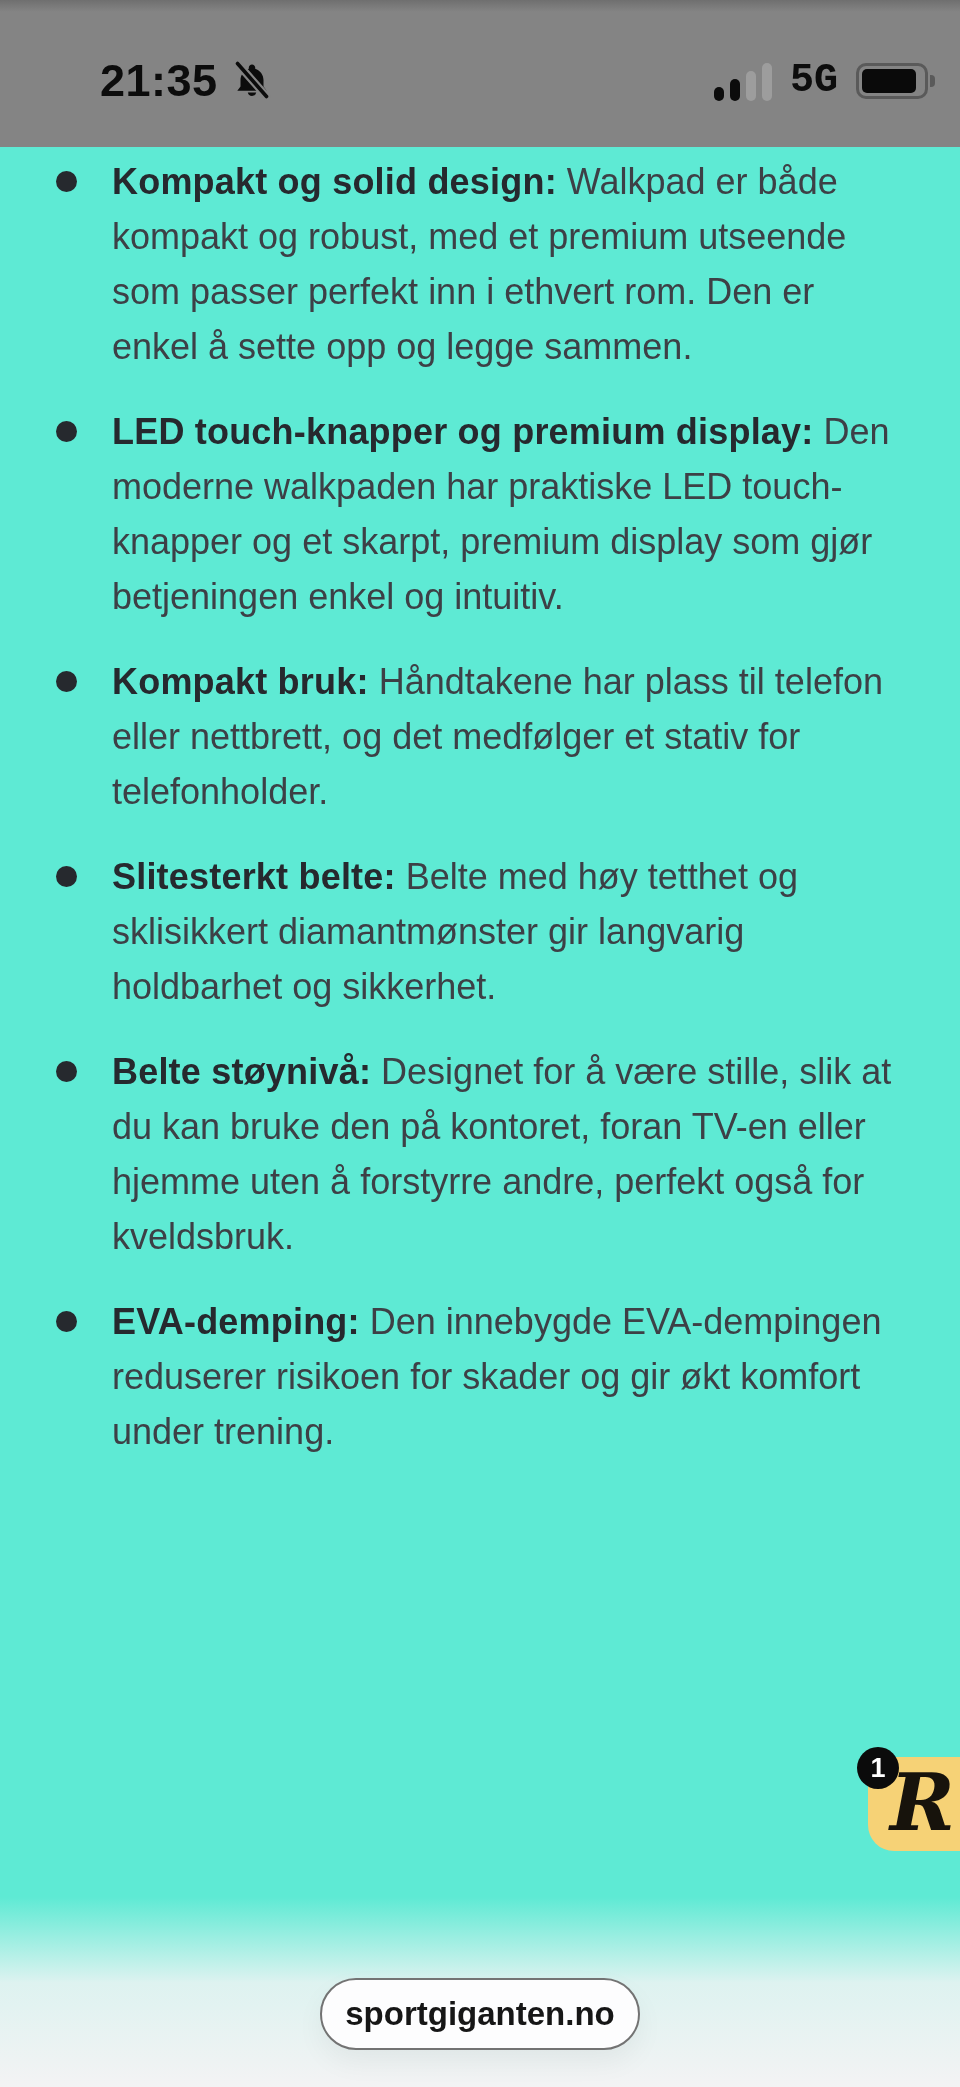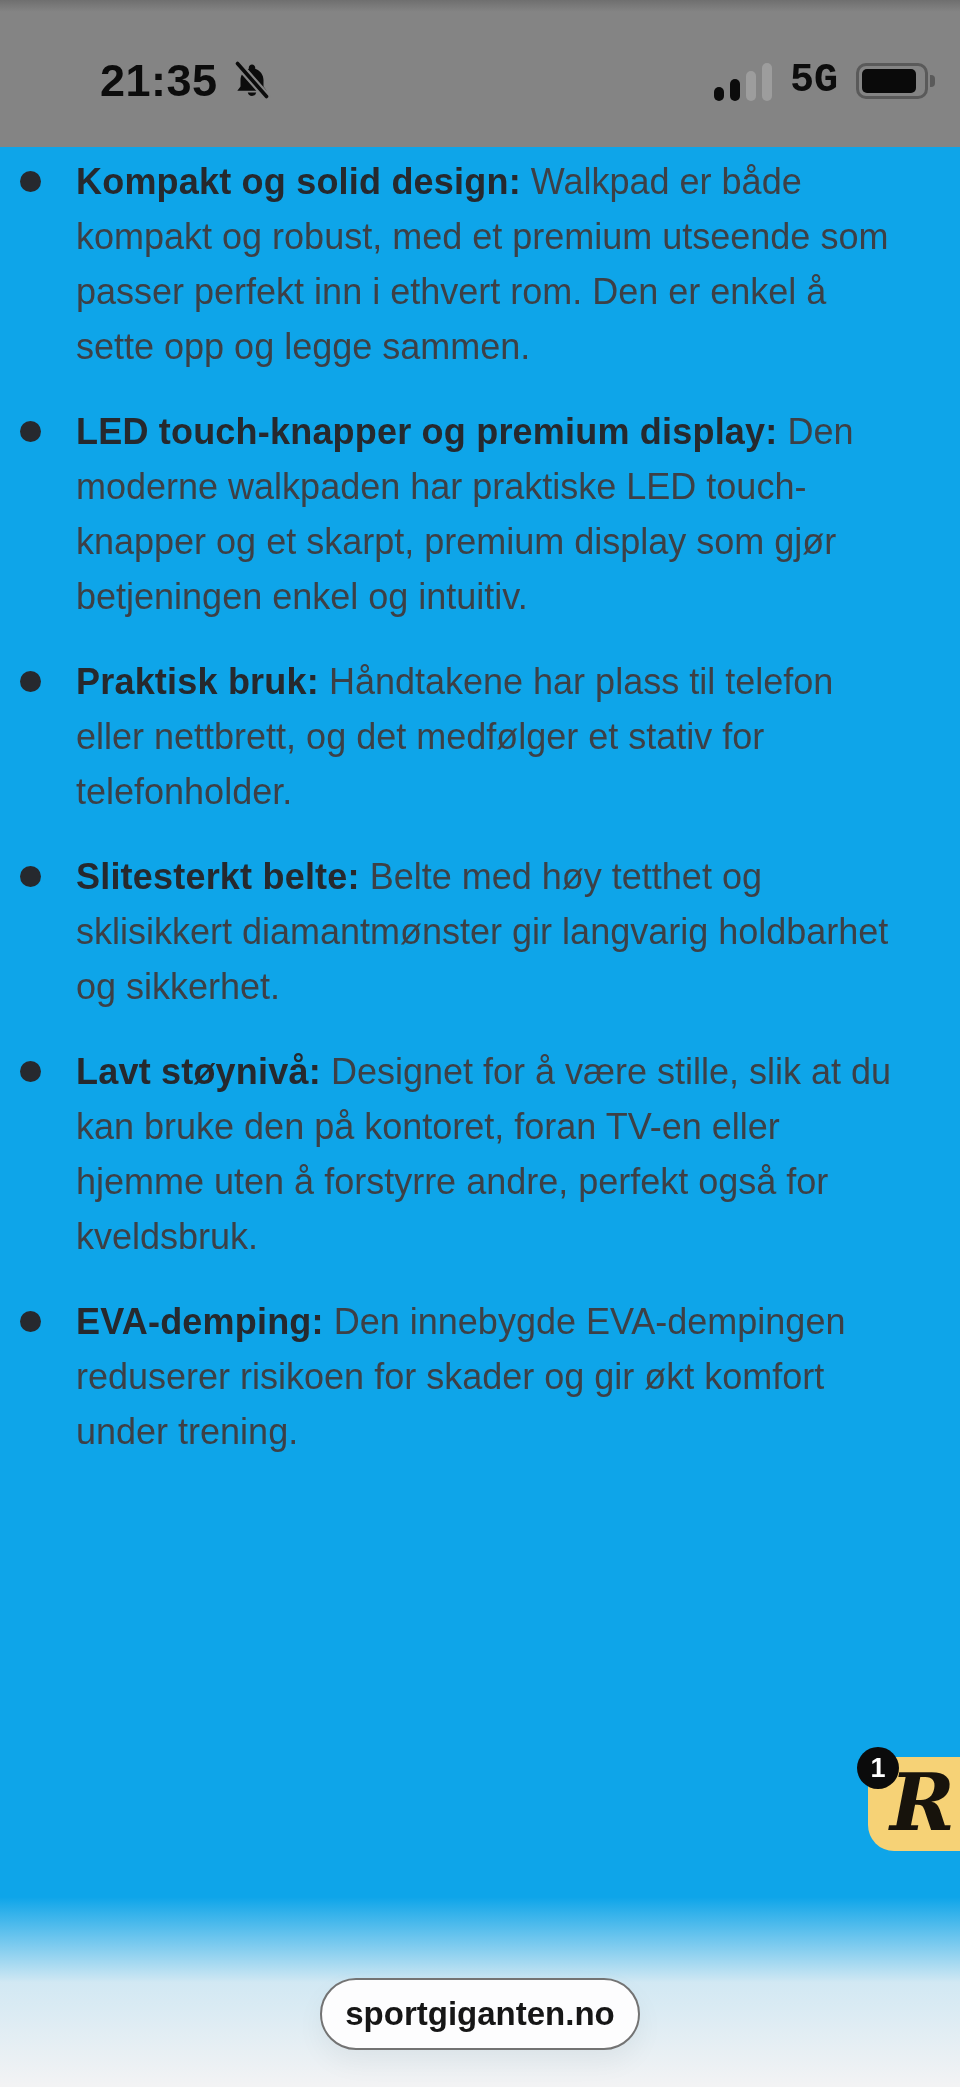--- a/index.html
+++ b/index.html
@@ -1,20 +1,20 @@
 <!DOCTYPE html>
 <html><head>
 <meta charset="utf-8">
 <style>
   html,body { margin:0; padding:0; background:#ffffff; }
   .screen {
     position: relative;
     width: 960px;
     height: 2087px;
-    background: #0ea5e9;
+    background: #5eead4;
     overflow: hidden;
     font-family: "Liberation Sans", sans-serif;
   }
 
   
   .status-bar {
     position: absolute;
     top: 0; left: 0;
     width: 100%;
     height: 147px;
@@ -64,21 +64,21 @@
 
   
   .features {
     list-style: none;
     margin: 0;
     position: absolute;
     top: 150px;
     left: 0;
     width: 960px;
     box-sizing: border-box;
-    padding: 4px 56px 0 76px;
+    padding: 4px 56px 0 112px;
   }
   .feature {
     position: relative;
     font-size: 36px;
     line-height: 55px;
     color: #3d4046;
     margin-bottom: 30px;
   }
   .feature .dot {
     position: absolute;
@@ -206,31 +206,31 @@
       <span class="label">Kompakt og solid design:</span>
       <span class="text">Walkpad er både kompakt og robust, med et premium utseende som passer perfekt inn i ethvert rom. Den er enkel å sette opp og legge sammen.</span>
     </li>
     <li class="feature">
       <span class="dot"></span>
       <span class="label">LED touch-knapper og premium display:</span>
       <span class="text">Den moderne walkpaden har praktiske LED touch-knapper og et skarpt, premium display som gjør betjeningen enkel og intuitiv.</span>
     </li>
     <li class="feature">
       <span class="dot"></span>
-      <span class="label">Praktisk bruk:</span>
+      <span class="label">Kompakt bruk:</span>
       <span class="text">Håndtakene har plass til telefon eller nettbrett, og det medfølger et stativ for telefonholder.</span>
     </li>
     <li class="feature">
       <span class="dot"></span>
       <span class="label">Slitesterkt belte:</span>
       <span class="text">Belte med høy tetthet og sklisikkert diamantmønster gir langvarig holdbarhet og sikkerhet.</span>
     </li>
     <li class="feature">
       <span class="dot"></span>
-      <span class="label">Lavt støynivå:</span>
+      <span class="label">Belte støynivå:</span>
       <span class="text">Designet for å være stille, slik at du kan bruke den på kontoret, foran TV-en eller hjemme uten å forstyrre andre, perfekt også for kveldsbruk.</span>
     </li>
     <li class="feature">
       <span class="dot"></span>
       <span class="label">EVA-demping:</span>
       <span class="text">Den innebygde EVA-dempingen reduserer risikoen for skader og gir økt komfort under trening.</span>
     </li>
   </ul>
 
   <div class="reward-badge">

